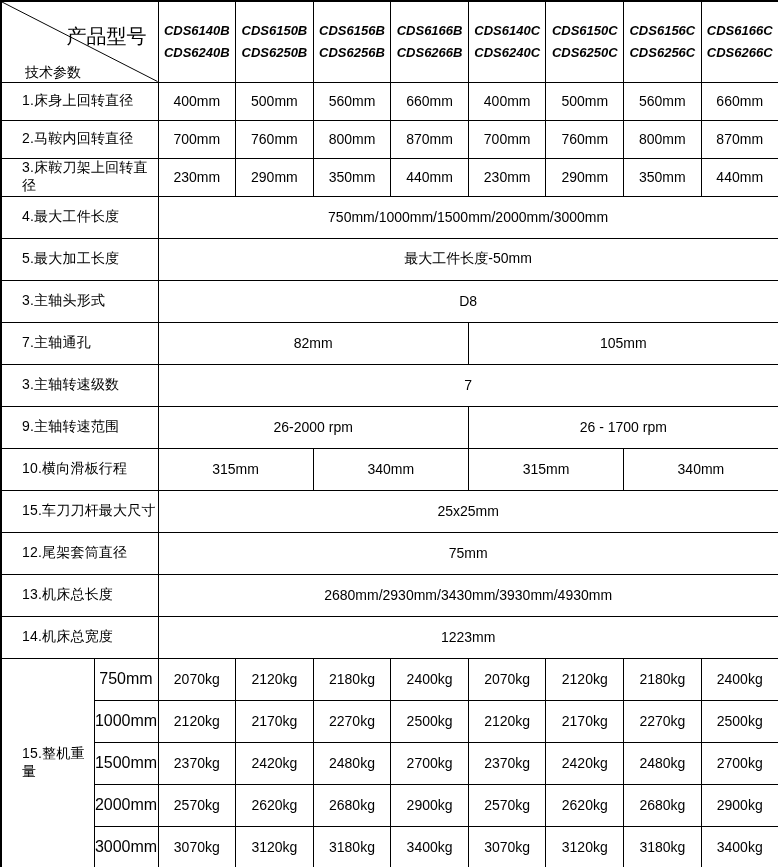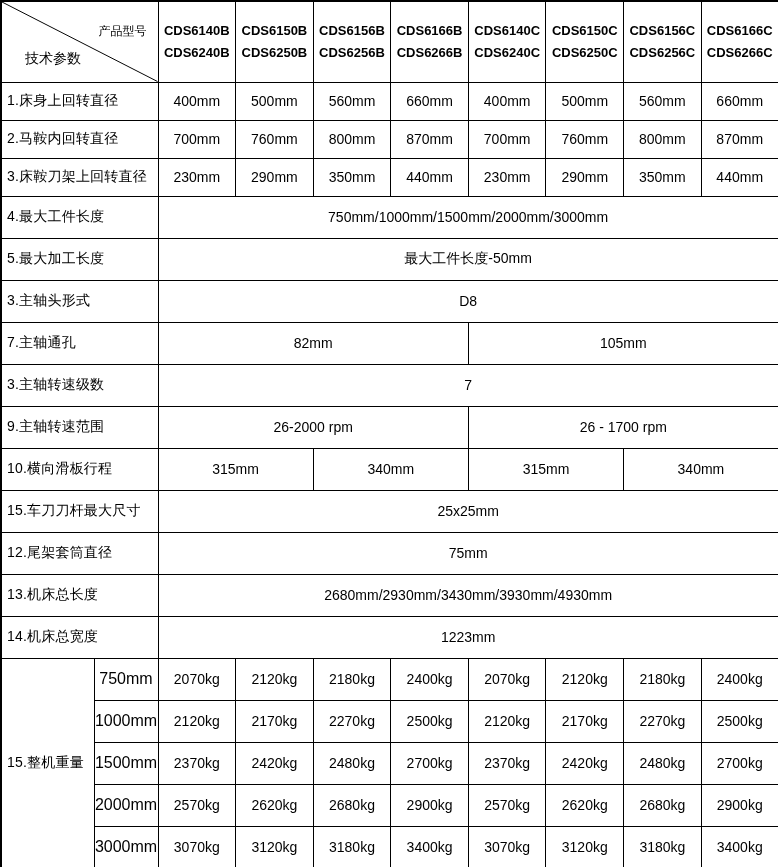--- a/index.html
+++ b/index.html
@@ -22,52 +22,53 @@
   td {
     border: 1px solid #000000;
     text-align: center;
     vertical-align: middle;
     font-size: 14px;
     padding: 0;
     overflow: hidden;
   }
   td.label-cell {
     text-align: left;
-    padding-left: 5px;
+    padding-left: 20px;
     letter-spacing: 0.2px;
   }
   td.model-cell {
     font-weight: bold;
     font-size: 13px;
     line-height: 22px;
+    font-style: italic;
   }
   td.sublen-cell {
     font-size: 16px;
   }
   tr.h-header { height: 81px; }
   tr.h-sm     { height: 38px; }
   tr.h-md     { height: 42px; }
   td.corner-cell {
     position: relative;
     padding: 0;
   }
   .corner-svg {
     position: absolute;
     left: 0; top: 0;
     width: 100%; height: 100%;
     display: block;
   }
   .corner-top {
     position: absolute;
     top: 21px; right: 11px;
-    font-size: 12px;
+    font-size: 20px;
   }
   .corner-bottom {
     position: absolute;
-    bottom: 14px; left: 23px;
+    bottom: 0; left: 23px;
     font-size: 14px;
     text-align: right;
   }
 </style>
 </head>
 <body>
 
 <table class="spec-table" id="spec-table">
   <colgroup id="spec-cols">
       <col style="width: 93px;">

